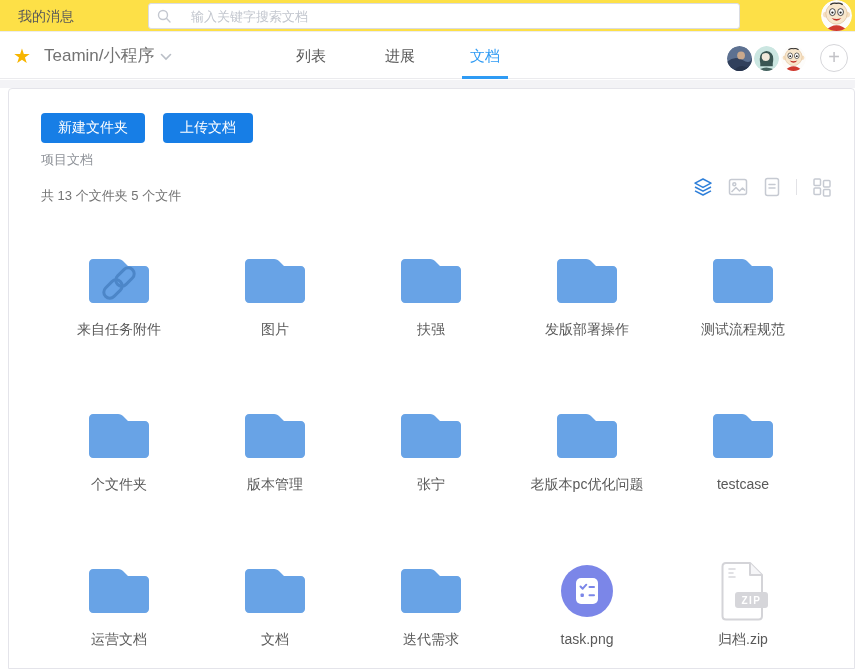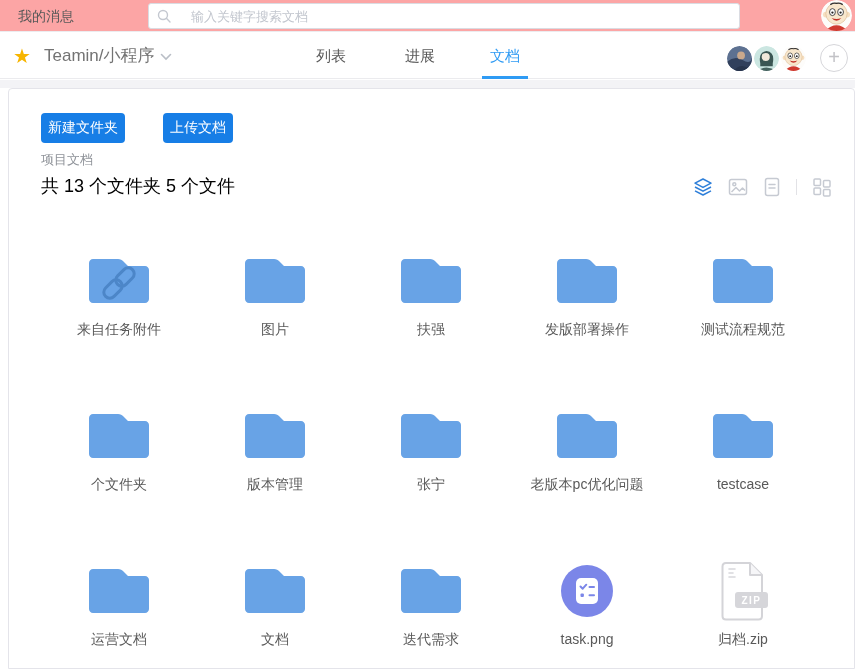--- a/index.html
+++ b/index.html
@@ -1,56 +1,56 @@
 <!DOCTYPE html>
 <html><head>
 <meta charset="utf-8">
 <style>
   * { margin:0; padding:0; box-sizing:border-box; }
   html,body { width:855px; height:669px; overflow:hidden; background:#fff;
     font-family:"Liberation Sans","DejaVu Sans",sans-serif; color:#595959; }
 
   
-  .topbar { position:absolute; top:0; left:0; width:855px; height:32px; background:#fca5a5;
+  .topbar { position:absolute; top:0; left:0; width:855px; height:32px; background:#fde047;
     border-bottom:1px solid #ececef; z-index:5; }
   .topbar-title { position:absolute; left:18px; top:0; line-height:32px; font-size:14px; color:#595959; }
   .search-box { position:absolute; left:148px; top:3px; width:592px; height:26px; background:#fff;
     border:1px solid #dadce2; border-radius:3px; display:flex; align-items:center; padding-left:8px; gap:20px; }
   .search-box input { border:none; outline:none; flex:1; font-size:13px; color:#595959; background:transparent;
     font-family:"Liberation Sans","DejaVu Sans",sans-serif; }
   .search-box input::placeholder { color:#c2c6ce; }
   .avatar { border-radius:50%; overflow:hidden; display:block; }
   .avatar-top { position:absolute; left:821px; top:0; width:31px; height:31px; }
 
   
   .navbar { position:absolute; top:33px; left:0; width:855px; height:46px; background:#fff;
     border-bottom:1px solid #ebebee; z-index:4; }
   .star { position:absolute; left:13px; top:9px; font-size:20px; color:#f7b500; line-height:28px; cursor:pointer; }
   .project-title { position:absolute; left:44px; top:11px; font-size:17px; color:#737373; }
   .title-chevron { position:absolute; left:160px; top:20px; }
-  .tab { position:absolute; top:0; height:46px; line-height:46px; font-size:15px; color:#595959; cursor:pointer;margin-left:20px; }
+  .tab { position:absolute; top:0; height:46px; line-height:46px; font-size:15px; color:#595959; cursor:pointer; }
   .tab.active { color:#2f9bf4; }
   .tab.active::after { content:""; position:absolute; left:-8px; right:-8px; bottom:0; height:3px; background:#2f9bf4; }
   .tab-1 { left:296px; } .tab-2 { left:385px; } .tab-3 { left:470px; }
   .nav-avatar { position:absolute; top:12px; width:27px; height:27px; border:1px solid #fff; }
   .nav-avatar.a1 { left:726px; } .nav-avatar.a2 { left:753px; } .nav-avatar.a3 { left:780px; }
   .add-member { position:absolute; left:820px; top:11px; width:28px; height:28px; border:1px solid #d6d6da;
     border-radius:50%; color:#c2c2c6; font-size:20px; line-height:25px; text-align:center; cursor:pointer; background:#fff; }
 
   
   .gap-strip { position:absolute; top:80px; left:0; width:855px; height:8px; background:#f3f3f6; }
   .card { position:absolute; top:88px; left:8px; width:847px; height:581px; background:#fff;
     border:1px solid #e4e4ea; border-radius:4px 4px 0 0; }
 
   .btn { position:absolute; top:24px; height:30px; border:none; border-radius:4px; background:#177ee6;
-    color:#fff; font-size:14px; padding:0 7px; cursor:pointer;
+    color:#fff; font-size:14px; padding:0 17px; cursor:pointer;
     font-family:Liberation Sans, sans-serif; }
   .btn-new { left:32px; } .btn-upload { left:154px; }
   .section-label { position:absolute; left:32px; top:62px; font-size:13px; color:#8f9399; }
-  .summary { position:absolute; left:32px; top:85px; font-size:18px; color:#000000; }
+  .summary { position:absolute; left:32px; top:98px; font-size:13px; color:#737373; }
 
   .view-icons { position:absolute; top:88px; right:22px; display:flex; align-items:center; gap:15px; }
   .view-icons > span { display:flex; cursor:pointer; }
   .vdiv { width:1px; height:16px; background:#e2e2e6; }
 
   
   .grid { position:absolute; left:32px; top:164px; display:grid;
     grid-template-columns:repeat(5,156px); grid-auto-rows:155px; }
   .cell { display:flex; flex-direction:column; align-items:center; cursor:pointer; }
   .icon-box { height:56px; display:flex; align-items:center; justify-content:center; position:relative; }

